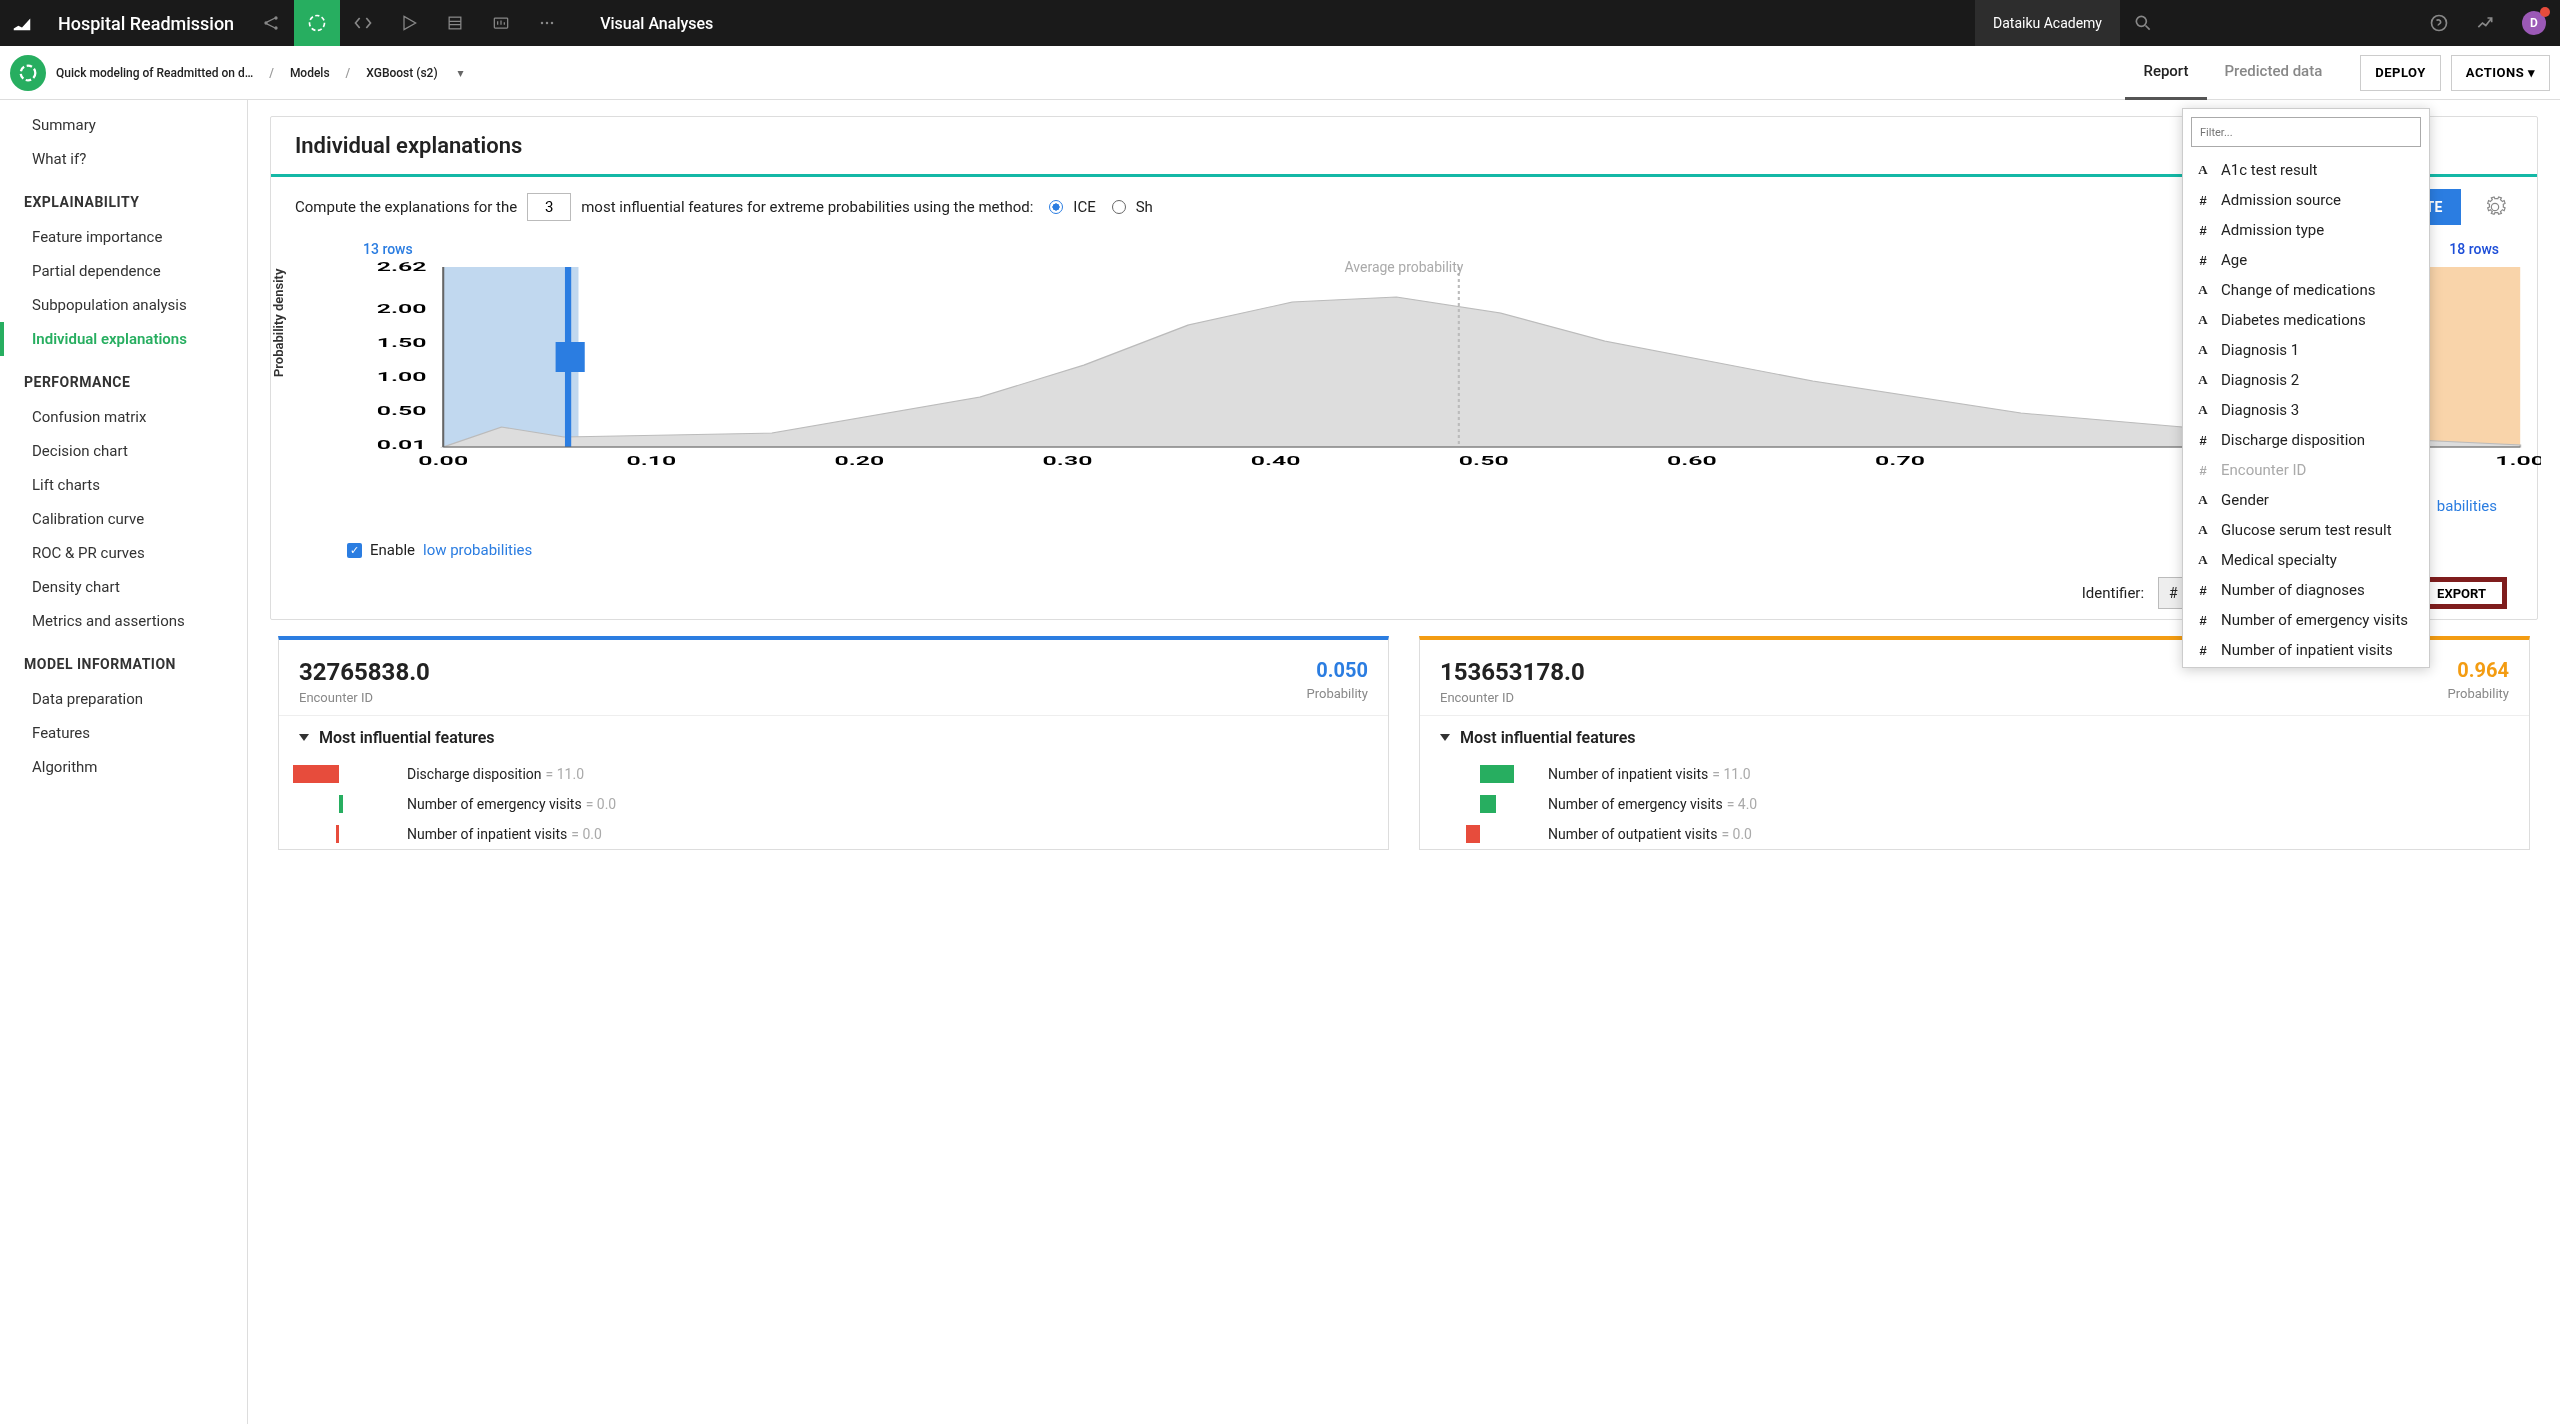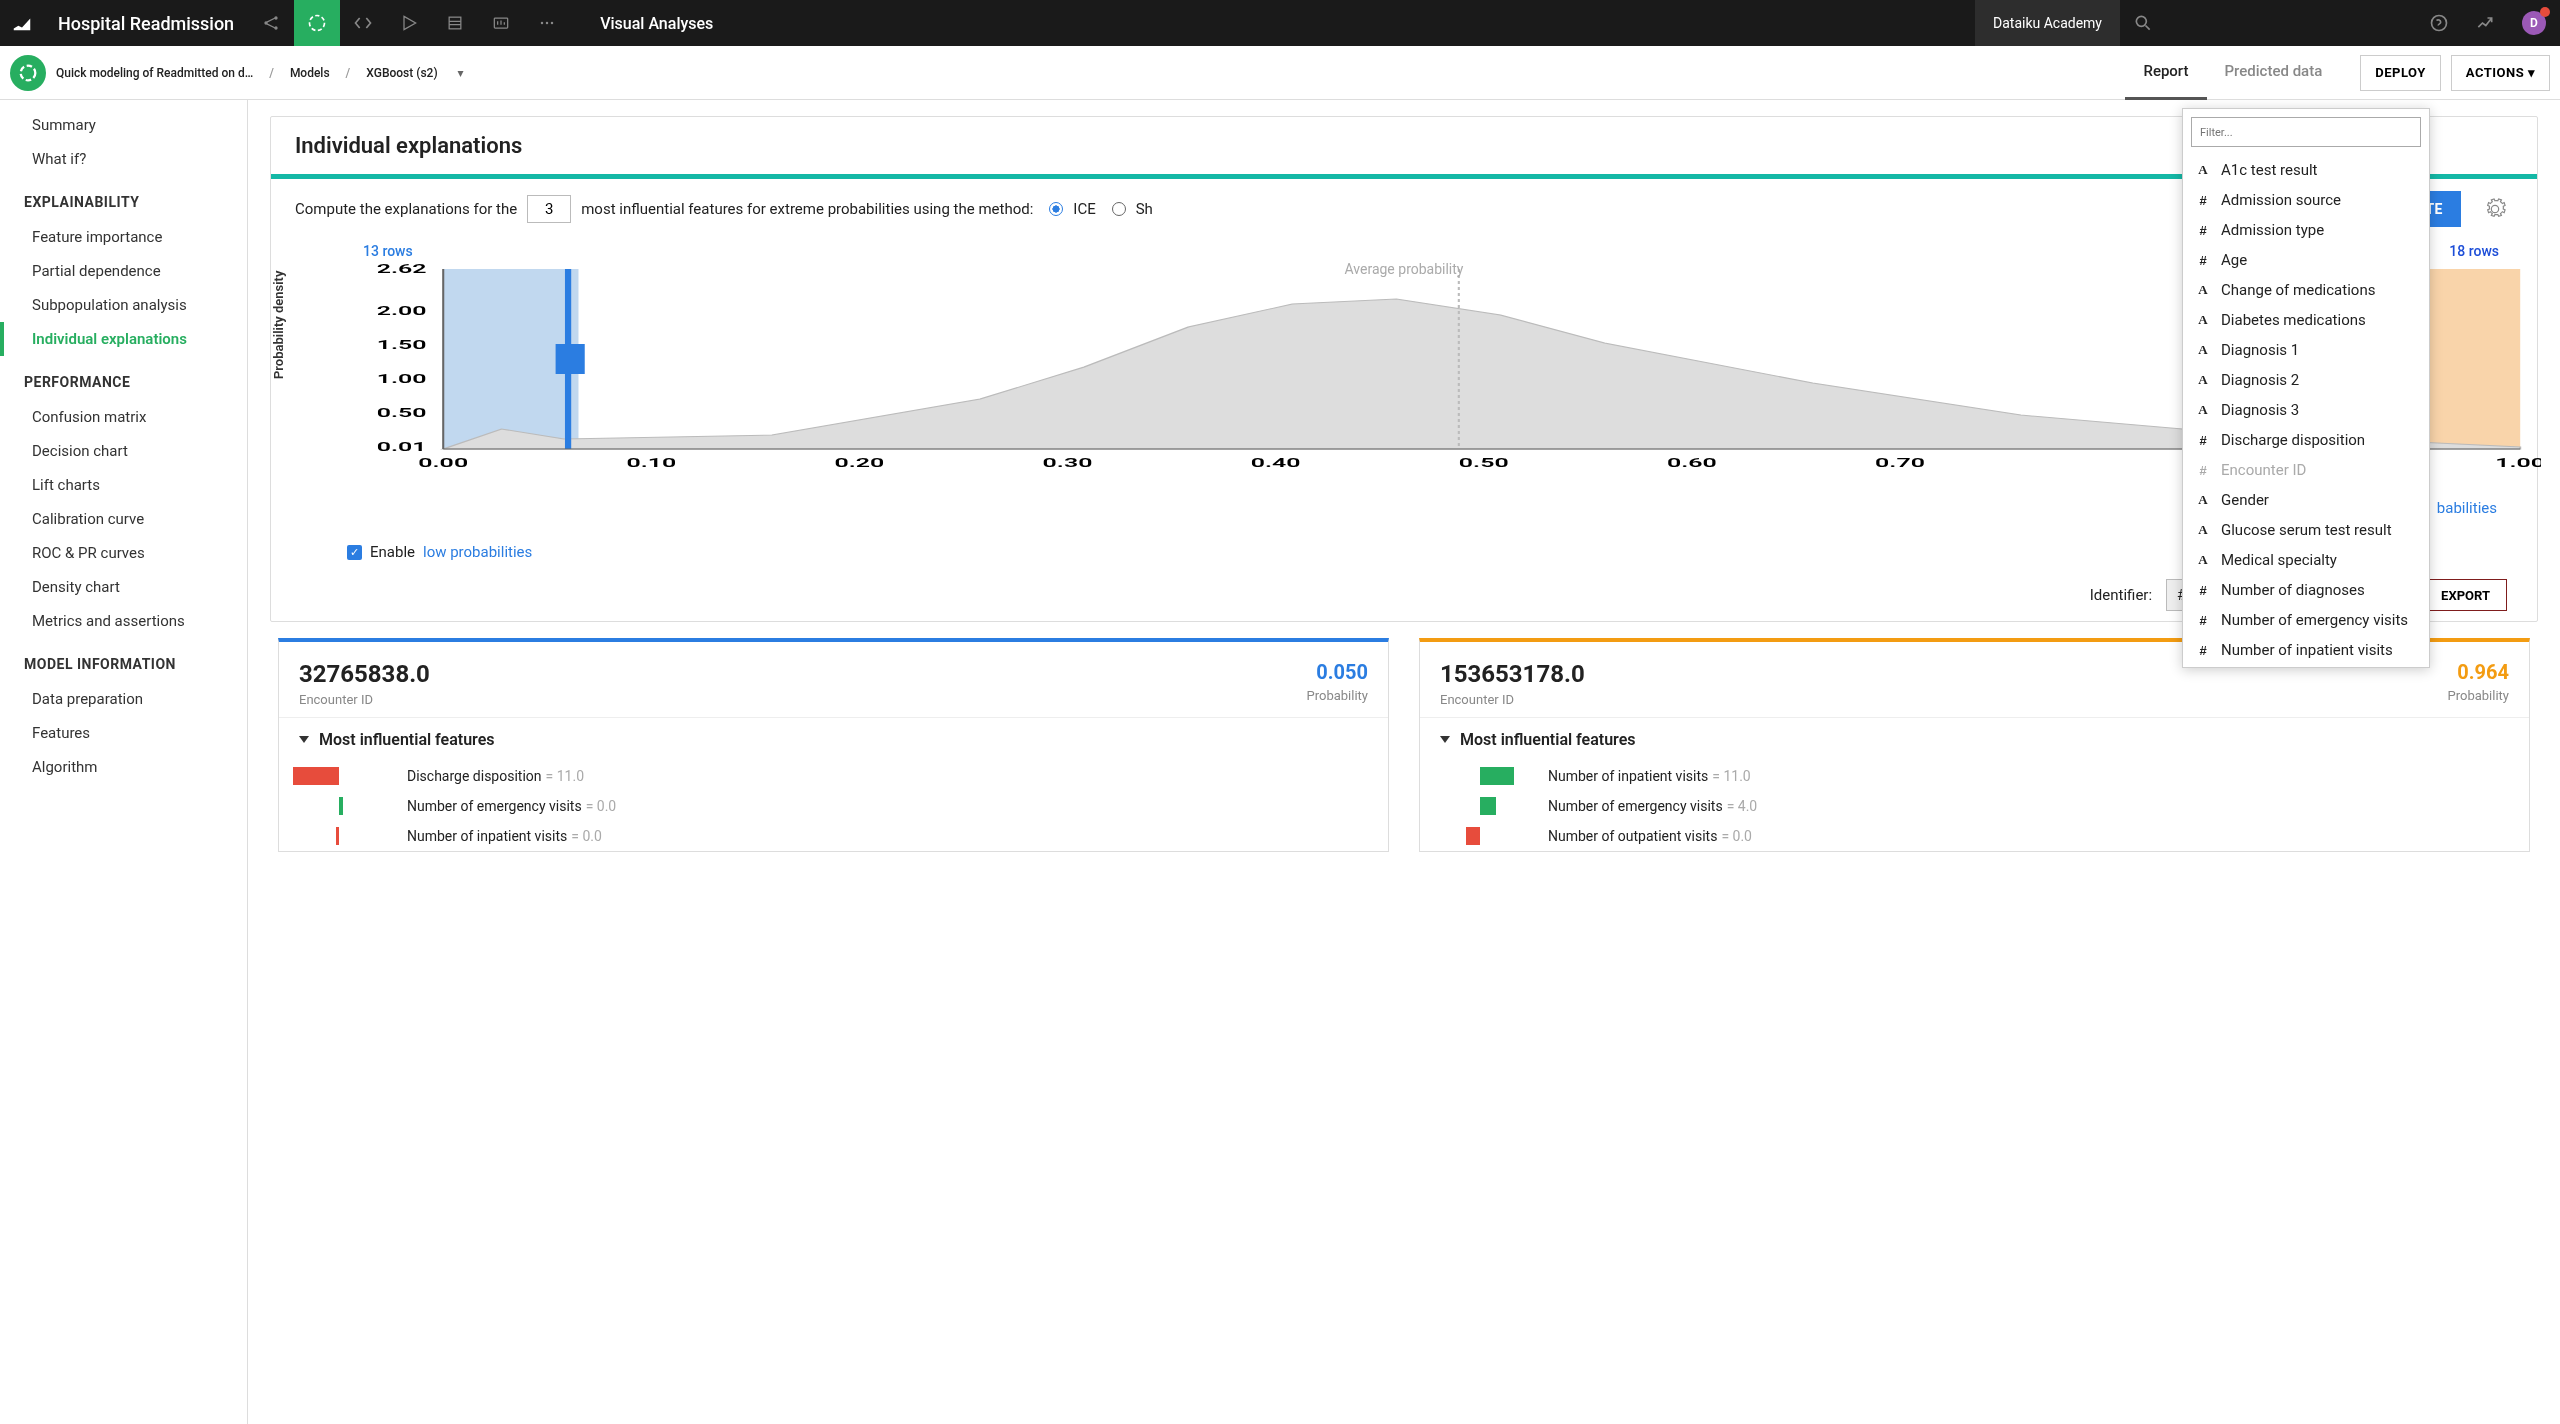--- a/index.html
+++ b/index.html
@@ -31,42 +31,42 @@
 .sidebar::-webkit-scrollbar{width:8px}
 .sidebar::-webkit-scrollbar-thumb{background:#ccc;border-radius:4px}
 .side-item{padding:8px 24px 8px 32px;font-size:15px;color:#333;cursor:pointer}
 .side-item.active{color:#27ae60;font-weight:600;border-left:4px solid #27ae60;padding-left:28px}
 .side-head{padding:18px 24px 10px 24px;font-size:14px;font-weight:700;letter-spacing:.5px;color:#333}
 .content{flex:1;overflow-y:auto;background:#fff;position:relative}
 .content::-webkit-scrollbar{width:12px}
 .content::-webkit-scrollbar-thumb{background:#bbb;border-radius:6px}
 .panel{margin:16px 22px;border:1px solid #ddd;border-radius:2px;background:#fff}
 .panel-title{font-size:22px;font-weight:600;padding:16px 24px;color:#222}
-.controls{display:flex;align-items:center;padding:12px 24px;border-top:5px solid #14b8a6;font-size:15px;gap:10px}
+.controls{display:flex;align-items:center;padding:12px 24px;border-top:3px solid #14b8a6;font-size:15px;gap:10px}
 .num-input{width:44px;height:28px;border:1px solid #bbb;text-align:center;font-size:15px}
 .radio-grp{display:flex;align-items:center;gap:8px;margin-left:6px}
 .radio{width:14px;height:14px;border-radius:50%;border:1px solid #666;display:inline-block;margin-right:2px}
 .radio.checked{border-color:#2b7de1;background:radial-gradient(circle,#2b7de1 40%,#fff 45%)}
 .compute-btn{background:#2b7de1;color:#fff;border:none;height:36px;padding:0 18px;font-size:14px;font-weight:700;letter-spacing:.5px;margin-left:auto}
 .gear-btn{width:36px;height:36px;display:flex;align-items:center;justify-content:center;color:#888;margin-left:6px}
 .chart-wrap{position:relative;padding:10px 30px 4px;height:300px}
 .rows-lbl{position:absolute;font-size:14px;font-weight:500}
 .rows-left{color:#2b7de1;left:92px;top:4px}
 .rows-right{color:#1d4ed8;right:38px;top:4px}
 .ylabel{position:absolute;left:0;top:140px;transform:rotate(-90deg);transform-origin:left top;font-size:13px;font-weight:600;color:#333}
 .chart-svg{width:100%;height:230px;margin-left:34px}
 .xlabel{text-align:center;font-size:13px;font-weight:600;margin-top:2px;color:#333}
 .chart-caption{position:absolute;top:22px;left:50%;transform:translateX(-50%);color:#aaa;font-size:14px}
 .chk-row{display:flex;align-items:center;gap:8px;padding:4px 30px 18px 76px;font-size:15px}
 .chk{width:15px;height:15px;background:#2b7de1;border-radius:2px;display:flex;align-items:center;justify-content:center;color:#fff;font-size:11px}
 .chk-link{color:#2b7de1}
 .hi-chk{position:absolute;right:40px;bottom:22px;display:flex;align-items:center;gap:8px;font-size:15px}
 .ident-row{display:flex;align-items:center;justify-content:flex-end;gap:14px;padding:0 30px 10px;font-size:15px}
 .ident-sel{width:244px;height:32px;border:1px solid #bbb;background:#eee;display:flex;align-items:center;padding:0 10px;font-size:14px;justify-content:space-between}
-.export-btn{height:32px;border:1px solid #7f1d1d;background:#fff;padding:0 16px;font-size:13px;font-weight:700}
+.export-btn{height:32px;border:5px solid #7f1d1d;background:#fff;padding:0 16px;font-size:13px;font-weight:700}
 .cards{display:flex;gap:30px;padding:0 30px 30px}
 .card{flex:1;border:1px solid #ddd;border-top:4px solid;background:#fff}
 .card.blue{border-top-color:#2b7de1}
 .card.orange{border-top-color:#f39c12}
 .card-head{display:flex;justify-content:space-between;align-items:flex-start;padding:18px 20px 10px}
 .card-id{font-size:24px;font-weight:700}
 .card-sub{font-size:13px;color:#888;margin-top:4px}
 .card-prob{font-size:20px;font-weight:700;text-align:right}
 .card.blue .card-prob{color:#2b7de1}
 .card.orange .card-prob{color:#f39c12}

